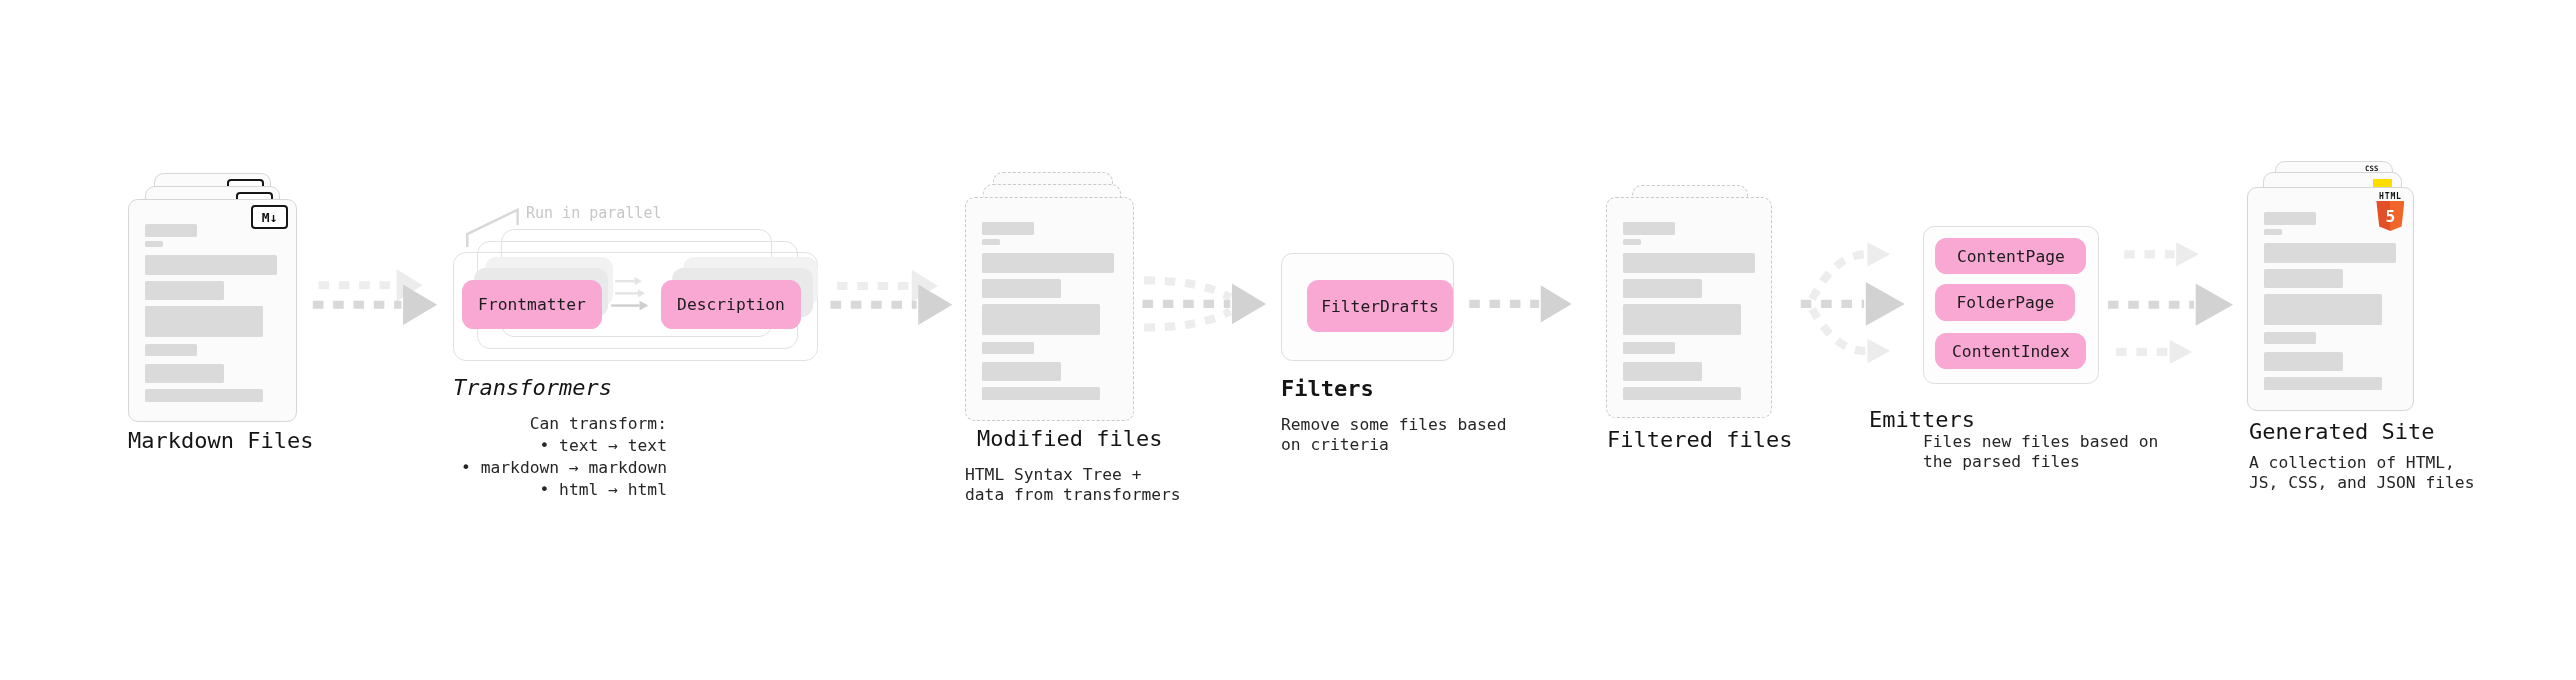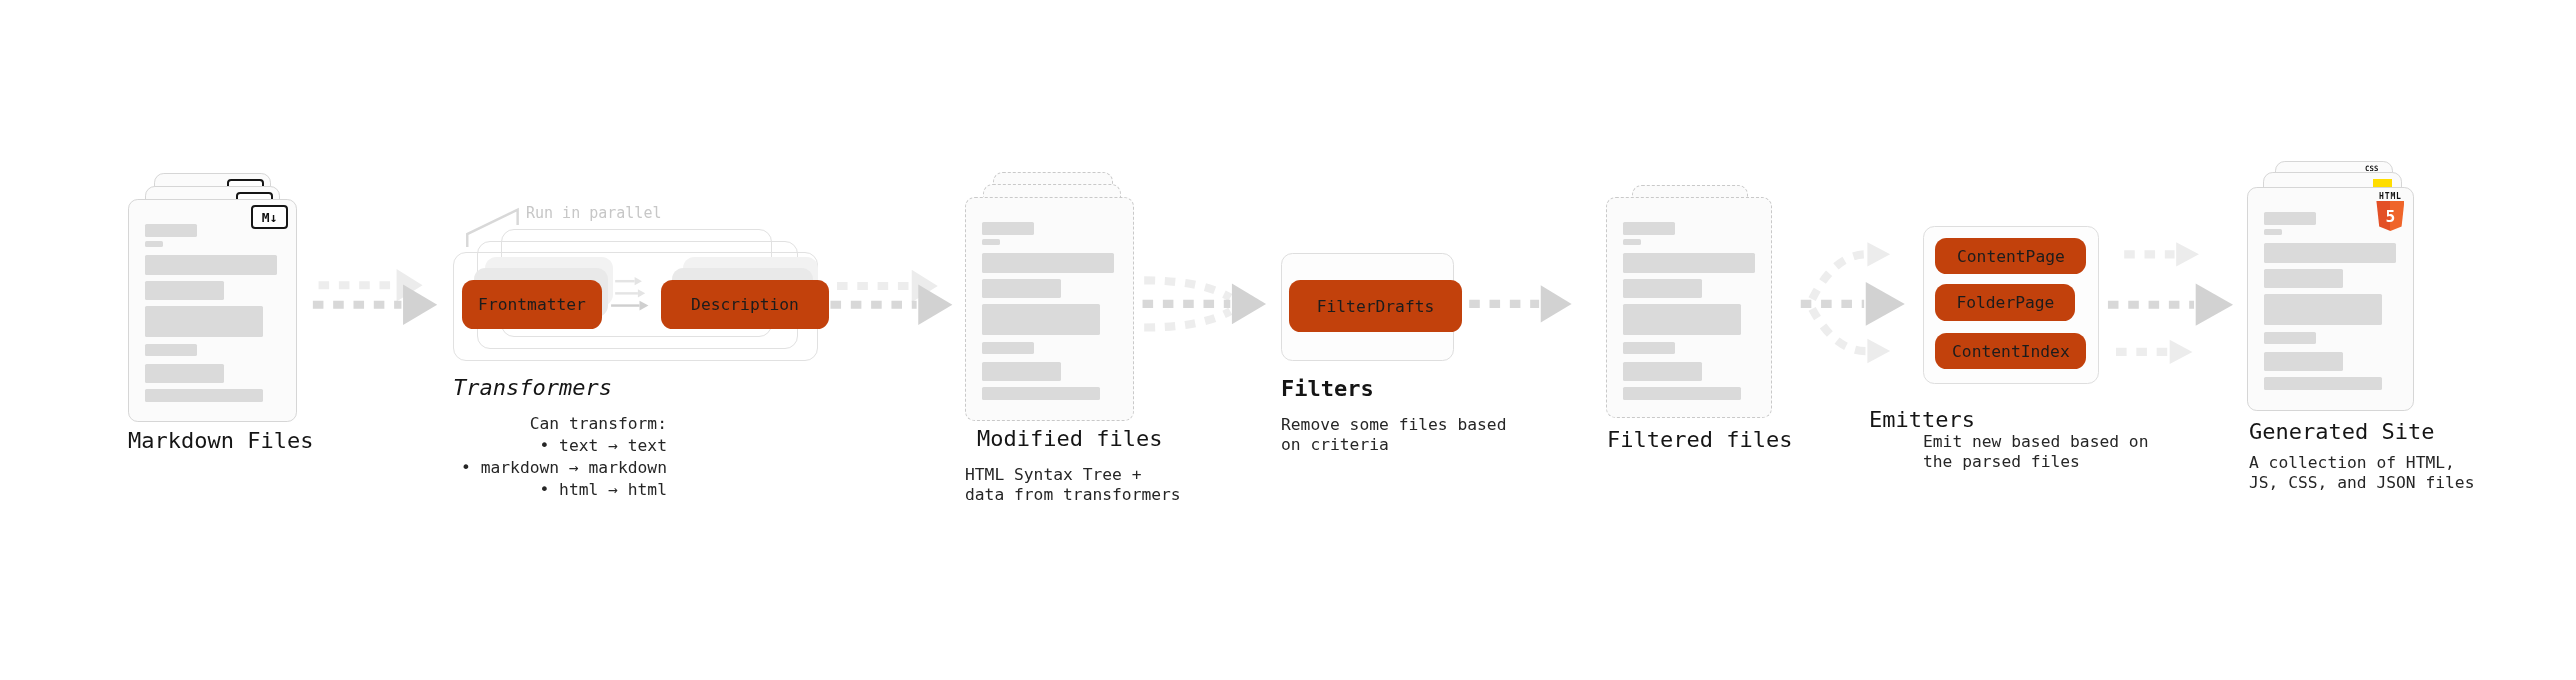--- a/index.html
+++ b/index.html
@@ -30,21 +30,21 @@
   .b1{width:52px;height:12.2px;margin-bottom:4.9px;}
   .b2{width:18px;height:5.7px;margin-bottom:8.1px;}
   .b3{width:132px;height:19.5px;margin-bottom:6.5px;}
   .b4{width:79px;height:18.7px;margin-bottom:6.5px;}
   .b5{width:118px;height:31px;margin-bottom:6.5px;}
   .b6{width:52px;height:12.2px;margin-bottom:8.1px;}
   .b7{width:79px;height:18.7px;margin-bottom:6.5px;}
   .b8{width:118px;height:12.2px;}
 
   
-  .pill{position:absolute;background:#c2410c;border-radius:11.4px;display:flex;align-items:center;
+  .pill{position:absolute;background:#f9a8d4;border-radius:11.4px;display:flex;align-items:center;
         justify-content:center;font-size:16.3px;color:#1c1c1c;z-index:3;}
   .gpill{position:absolute;border-radius:11.4px;z-index:2;}
   .g1{background:#e9e9e9;}
   .g2{background:#f2f2f2;}
 
   
   .node-label{position:absolute;font-size:22px;color:#151515;z-index:4;white-space:nowrap;}
   .node-desc{position:absolute;font-size:16.3px;line-height:20.3px;color:#262626;z-index:4;white-space:nowrap;}
   .node-desc .bullet{padding-left:8.1px;}
   .tr-desc{line-height:22px;text-align:right;}
@@ -147,21 +147,21 @@
     <div class="tcontainer" style="left:501px;top:229px;width:269px;height:106px;"></div>
     <div class="tcontainer" style="left:477px;top:241px;width:319px;height:106px;"></div>
     <div class="tcontainer" style="left:453px;top:252px;width:363px;height:107px;"></div>
 
     <div class="gpill g2" style="left:485px;top:257px;width:128px;height:49px;"></div>
     <div class="gpill g1" style="left:474px;top:268px;width:134px;height:49px;"></div>
     <div class="pill" style="left:462px;top:280px;width:140px;height:49px;">Frontmatter</div>
 
     <div class="gpill g2" style="left:683px;top:257px;width:135px;height:49px;"></div>
     <div class="gpill g1" style="left:672px;top:268px;width:141px;height:49px;"></div>
-    <div class="pill" style="left:661px;top:280px;width:168px;height:49px;">Description</div>
+    <div class="pill" style="left:661px;top:280px;width:140px;height:49px;">Description</div>
 
     <div class="note" style="left:526px;top:204px;">Run in parallel</div>
     <div class="node-label" style="left:453px;top:375px;font-style:italic;">Transformers</div>
     <div class="node-desc tr-desc" style="left:453px;top:413px;">
       <div>Can transform:</div>
       <div class="bullet">• text → text</div>
       <div class="bullet">• markdown → markdown</div>
       <div class="bullet">• html → html</div>
     </div>
   </div>
@@ -183,21 +183,21 @@
     </div>
     <div class="node-label" style="left:965px;top:426px;padding-left:12px;">Modified files</div>
     <div class="node-desc" style="left:965px;top:465px;">
       <div>HTML Syntax Tree +</div>
       <div>data from transformers</div>
     </div>
   </div>
 
   <div>
     <div class="fcontainer" style="left:1281px;top:253px;width:171px;height:106px;">
-      <div class="pill" style="left:7px;top:26px;width:173px;height:52px;">FilterDrafts</div>
+      <div class="pill" style="left:25px;top:26px;width:146px;height:52px;">FilterDrafts</div>
     </div>
     <div class="node-label" style="left:1281px;top:376px;font-weight:bold;">Filters</div>
     <div class="node-desc" style="left:1281px;top:415px;">
       <div>Remove some files based</div>
       <div>on criteria</div>
     </div>
   </div>
 
   <div>
     <div class="card dashed" style="left:1632px;top:185px;width:114px;height:49px;"></div>
@@ -217,21 +217,21 @@
   </div>
 
   <div>
     <div class="fcontainer" style="left:1923px;top:226px;width:174px;height:156px;">
       <div class="pill" style="left:11.4px;top:11.4px;width:151px;height:36px;">ContentPage</div>
       <div class="pill" style="left:11.4px;top:57px;width:140px;height:37px;">FolderPage</div>
       <div class="pill" style="left:11.4px;top:106px;width:151px;height:36px;">ContentIndex</div>
     </div>
     <div class="node-label" style="left:1869px;top:391px;margin-top:16px;">Emitters</div>
     <div class="node-desc" style="left:1923px;top:432px;">
-      <div>Emit new based based on</div>
+      <div>Files new files based on</div>
       <div>the parsed files</div>
     </div>
   </div>
 
   <div>
     <div class="card" style="left:2275px;top:161px;width:116px;height:49px;">
       <div class="css-badge">
         <div class="t">CSS</div>
         <div class="bar"></div>
       </div>

